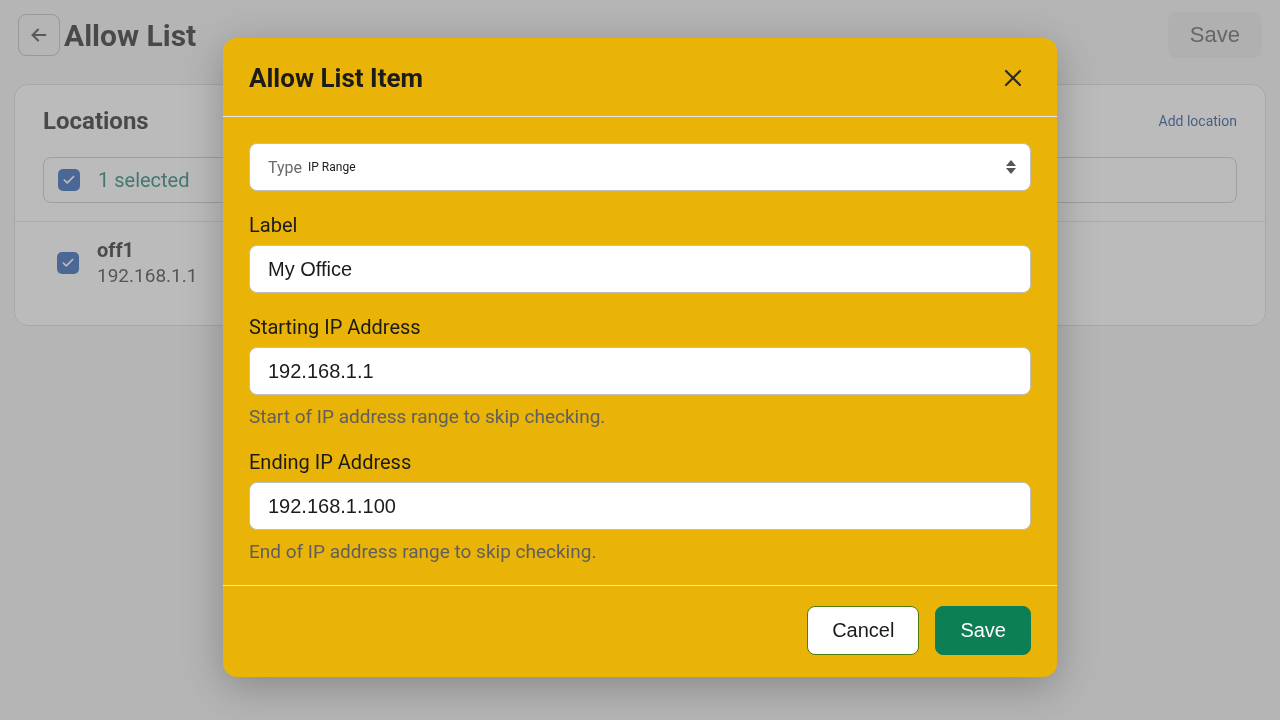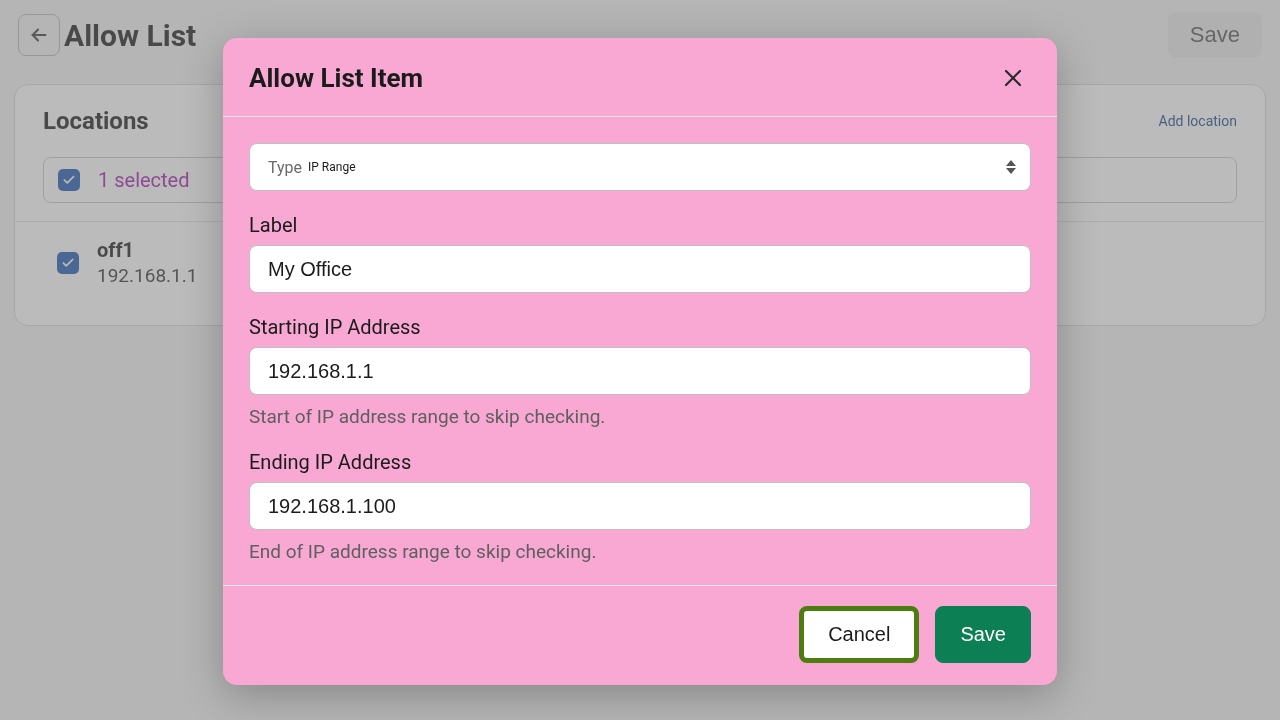--- a/index.html
+++ b/index.html
@@ -13,46 +13,46 @@
   .page-title { font-size:30px; font-weight:700; color:#1b1b1b; }
   .save-top { font-size:22px; color:#555; background:#e9e9e9; border:none; padding:10px 22px; border-radius:8px; cursor:pointer; }
   
   .card { margin:14px 14px 0 14px; background:#fff; border:1px solid #d7d7d7; border-radius:14px; padding:22px 0 22px 0; }
   .card-hdr { display:flex; align-items:center; justify-content:space-between; padding:0 28px 14px 28px; }
   .card-title { font-size:24px; font-weight:700; color:#1b1b1b; }
   .add-link { font-size:14px; color:#17458f; cursor:pointer; }
   .sel-bar { margin:8px 28px 18px 28px; padding:10px 14px; border:1px solid #c7c7c7; border-radius:8px; display:flex; align-items:center; gap:18px; background:#fff; }
   .chk { width:22px; height:22px; border-radius:5px; background:#1f57b3; display:flex; align-items:center; justify-content:center; flex-shrink:0; }
   .chk svg { width:14px; height:14px; stroke:#fff; }
-  .sel-text { font-size:20px; color:#a21caf; }
+  .sel-text { font-size:20px; color:#0f766e; }
   .row-sep { height:1px; background:#e1e1e1; }
   .loc-row { display:flex; align-items:center; gap:18px; padding:16px 42px; }
   .loc-text .name { font-size:20px; font-weight:700; color:#1b1b1b; }
   .loc-text .ip { font-size:19px; color:#333; margin-top:2px; }
   
   .overlay { position:absolute; inset:0; background:rgba(120,120,120,0.5); display:flex; align-items:flex-start; justify-content:center; }
   
-  .modal { margin-top:38px; width:834px; background:#f9a8d4; border-radius:14px; box-shadow:0 10px 40px rgba(0,0,0,0.25); overflow:hidden; }
+  .modal { margin-top:38px; width:834px; background:#eab308; border-radius:14px; box-shadow:0 10px 40px rgba(0,0,0,0.25); overflow:hidden; }
   .modal-hdr { display:flex; align-items:center; justify-content:space-between; padding:22px 26px 20px 26px; border-bottom:1px solid #e5e5e5; }
   .modal-title { font-size:26px; font-weight:700; color:#1b1b1b; }
   .close-btn { width:36px; height:36px; display:flex; align-items:center; justify-content:center; cursor:pointer; border:none; background:none; }
   .close-btn svg { width:24px; height:24px; stroke:#2a2a2a; }
   .modal-body { padding:26px 26px 0 26px; }
   .field { margin-bottom:22px; }
   .select-box { position:relative; border:1px solid #bfbfbf; border-radius:8px; height:48px; display:flex; align-items:center; padding:0 18px; background:#fff; cursor:pointer; }
   .select-box .type-lbl { color:#6b6b6b; font-size:16px; margin-right:6px; }
   .select-box .type-val { color:#1b1b1b; font-size:12px; }
   .select-box .spinner { position:absolute; right:14px; top:50%; transform:translateY(-50%); display:flex; flex-direction:column; gap:2px; }
   .spinner svg { width:10px; height:6px; fill:#555; }
   .lbl { font-size:20px; color:#1b1b1b; margin-bottom:8px; display:block; }
   .tinput { width:100%; height:48px; border:1px solid #bfbfbf; border-radius:8px; padding:0 18px; font-size:20px; color:#1b1b1b; background:#fff; }
   .hint { font-size:19px; color:#5f5f5f; margin-top:10px; }
   .modal-ftr { border-top:1px solid #e5e5e5; padding:20px 26px 22px 26px; display:flex; justify-content:flex-end; gap:16px; margin-top:6px; }
   .btn { font-size:20px; padding:12px 24px; border-radius:8px; cursor:pointer; }
-  .btn-secondary { background:#fff; border:5px solid #4d7c0f; color:#1b1b1b; }
+  .btn-secondary { background:#fff; border:1px solid #4d7c0f; color:#1b1b1b; }
   .btn-primary { background:#0d7f54; border:1px solid #0d7f54; color:#fff; font-weight:500; }
 </style>
 </head>
 <body>
 
 <div class="page">
 
   <div class="hdr">
     <div class="hdr-left">
       <button class="back-btn">

